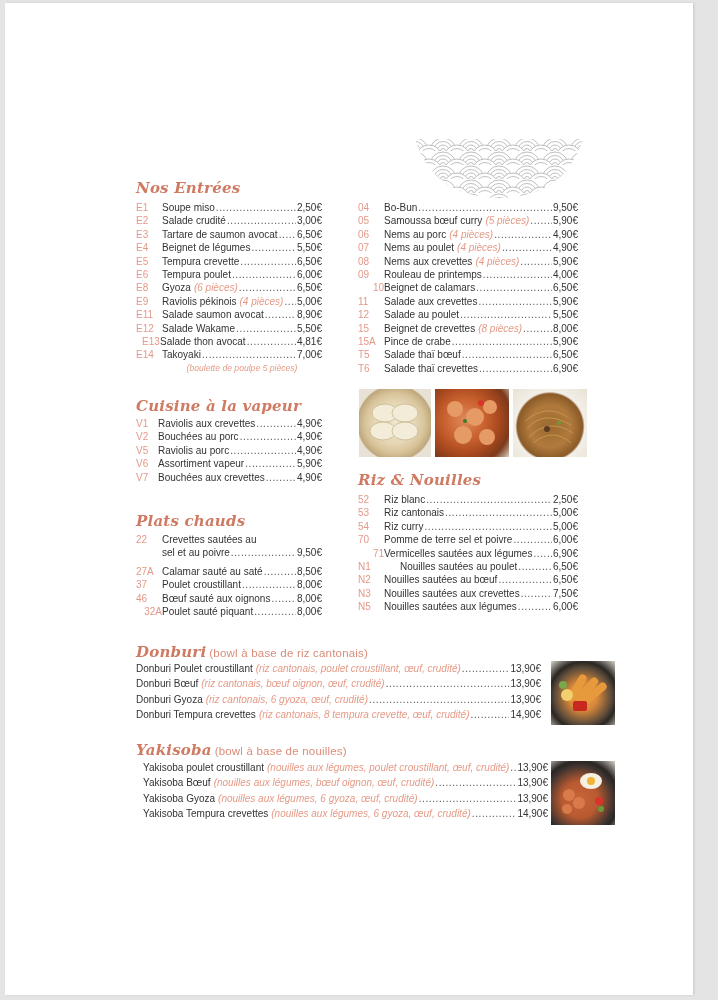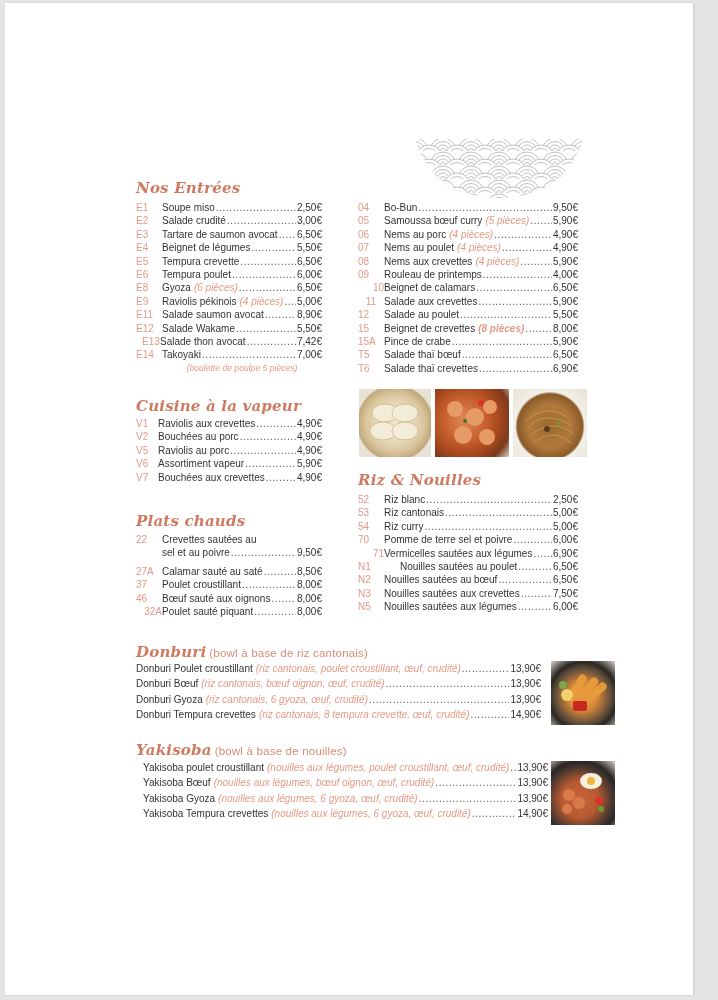--- a/index.html
+++ b/index.html
@@ -117,21 +117,21 @@
         <div class="row">
           <span class="code" style="width: 26px;">E12</span>
           <span class="name">Salade Wakame</span>
           <span class="dots"></span>
           <span class="price">5,50€</span>
         </div>
         <div class="row">
           <span class="code" style="width: 18px; padding-left: 6px;">E13</span>
           <span class="name">Salade thon avocat</span>
           <span class="dots"></span>
-          <span class="price">7,42€</span>
+          <span class="price">4,81€</span>
         </div>
         <div class="row">
           <span class="code" style="width: 26px;">E14</span>
           <span class="name">Takoyaki</span>
           <span class="dots"></span>
           <span class="price">7,00€</span>
         </div>
       </div>
     <div style="padding-left:26px;text-align:center;" class="subnote">(boulette de poulpe 5 pièces)</div>
   </div>
@@ -178,35 +178,35 @@
           <span class="dots"></span>
           <span class="price">4,00€</span>
         </div>
         <div class="row">
           <span class="code" style="width: 26px; text-align: right;">10</span>
           <span class="name">Beignet de calamars</span>
           <span class="dots"></span>
           <span class="price">6,50€</span>
         </div>
         <div class="row">
-          <span class="code" style="width: 26px; text-align: center;">11</span>
+          <span class="code" style="width: 26px;">11</span>
           <span class="name">Salade aux crevettes</span>
           <span class="dots"></span>
           <span class="price">5,90€</span>
         </div>
         <div class="row">
           <span class="code" style="width: 26px;">12</span>
           <span class="name">Salade au poulet</span>
           <span class="dots"></span>
           <span class="price">5,50€</span>
         </div>
         <div class="row">
           <span class="code" style="width: 26px;">15</span>
           <span class="name">Beignet de crevettes</span>
-          <span class="note" style="margin-left: 3px; font-weight: bold;">(8 pièces)</span>
+          <span class="note" style="margin-left: 3px;">(8 pièces)</span>
           <span class="dots"></span>
           <span class="price">8,00€</span>
         </div>
         <div class="row">
           <span class="code" style="width: 26px;">15A</span>
           <span class="name">Pince de crabe</span>
           <span class="dots"></span>
           <span class="price">5,90€</span>
         </div>
         <div class="row">

